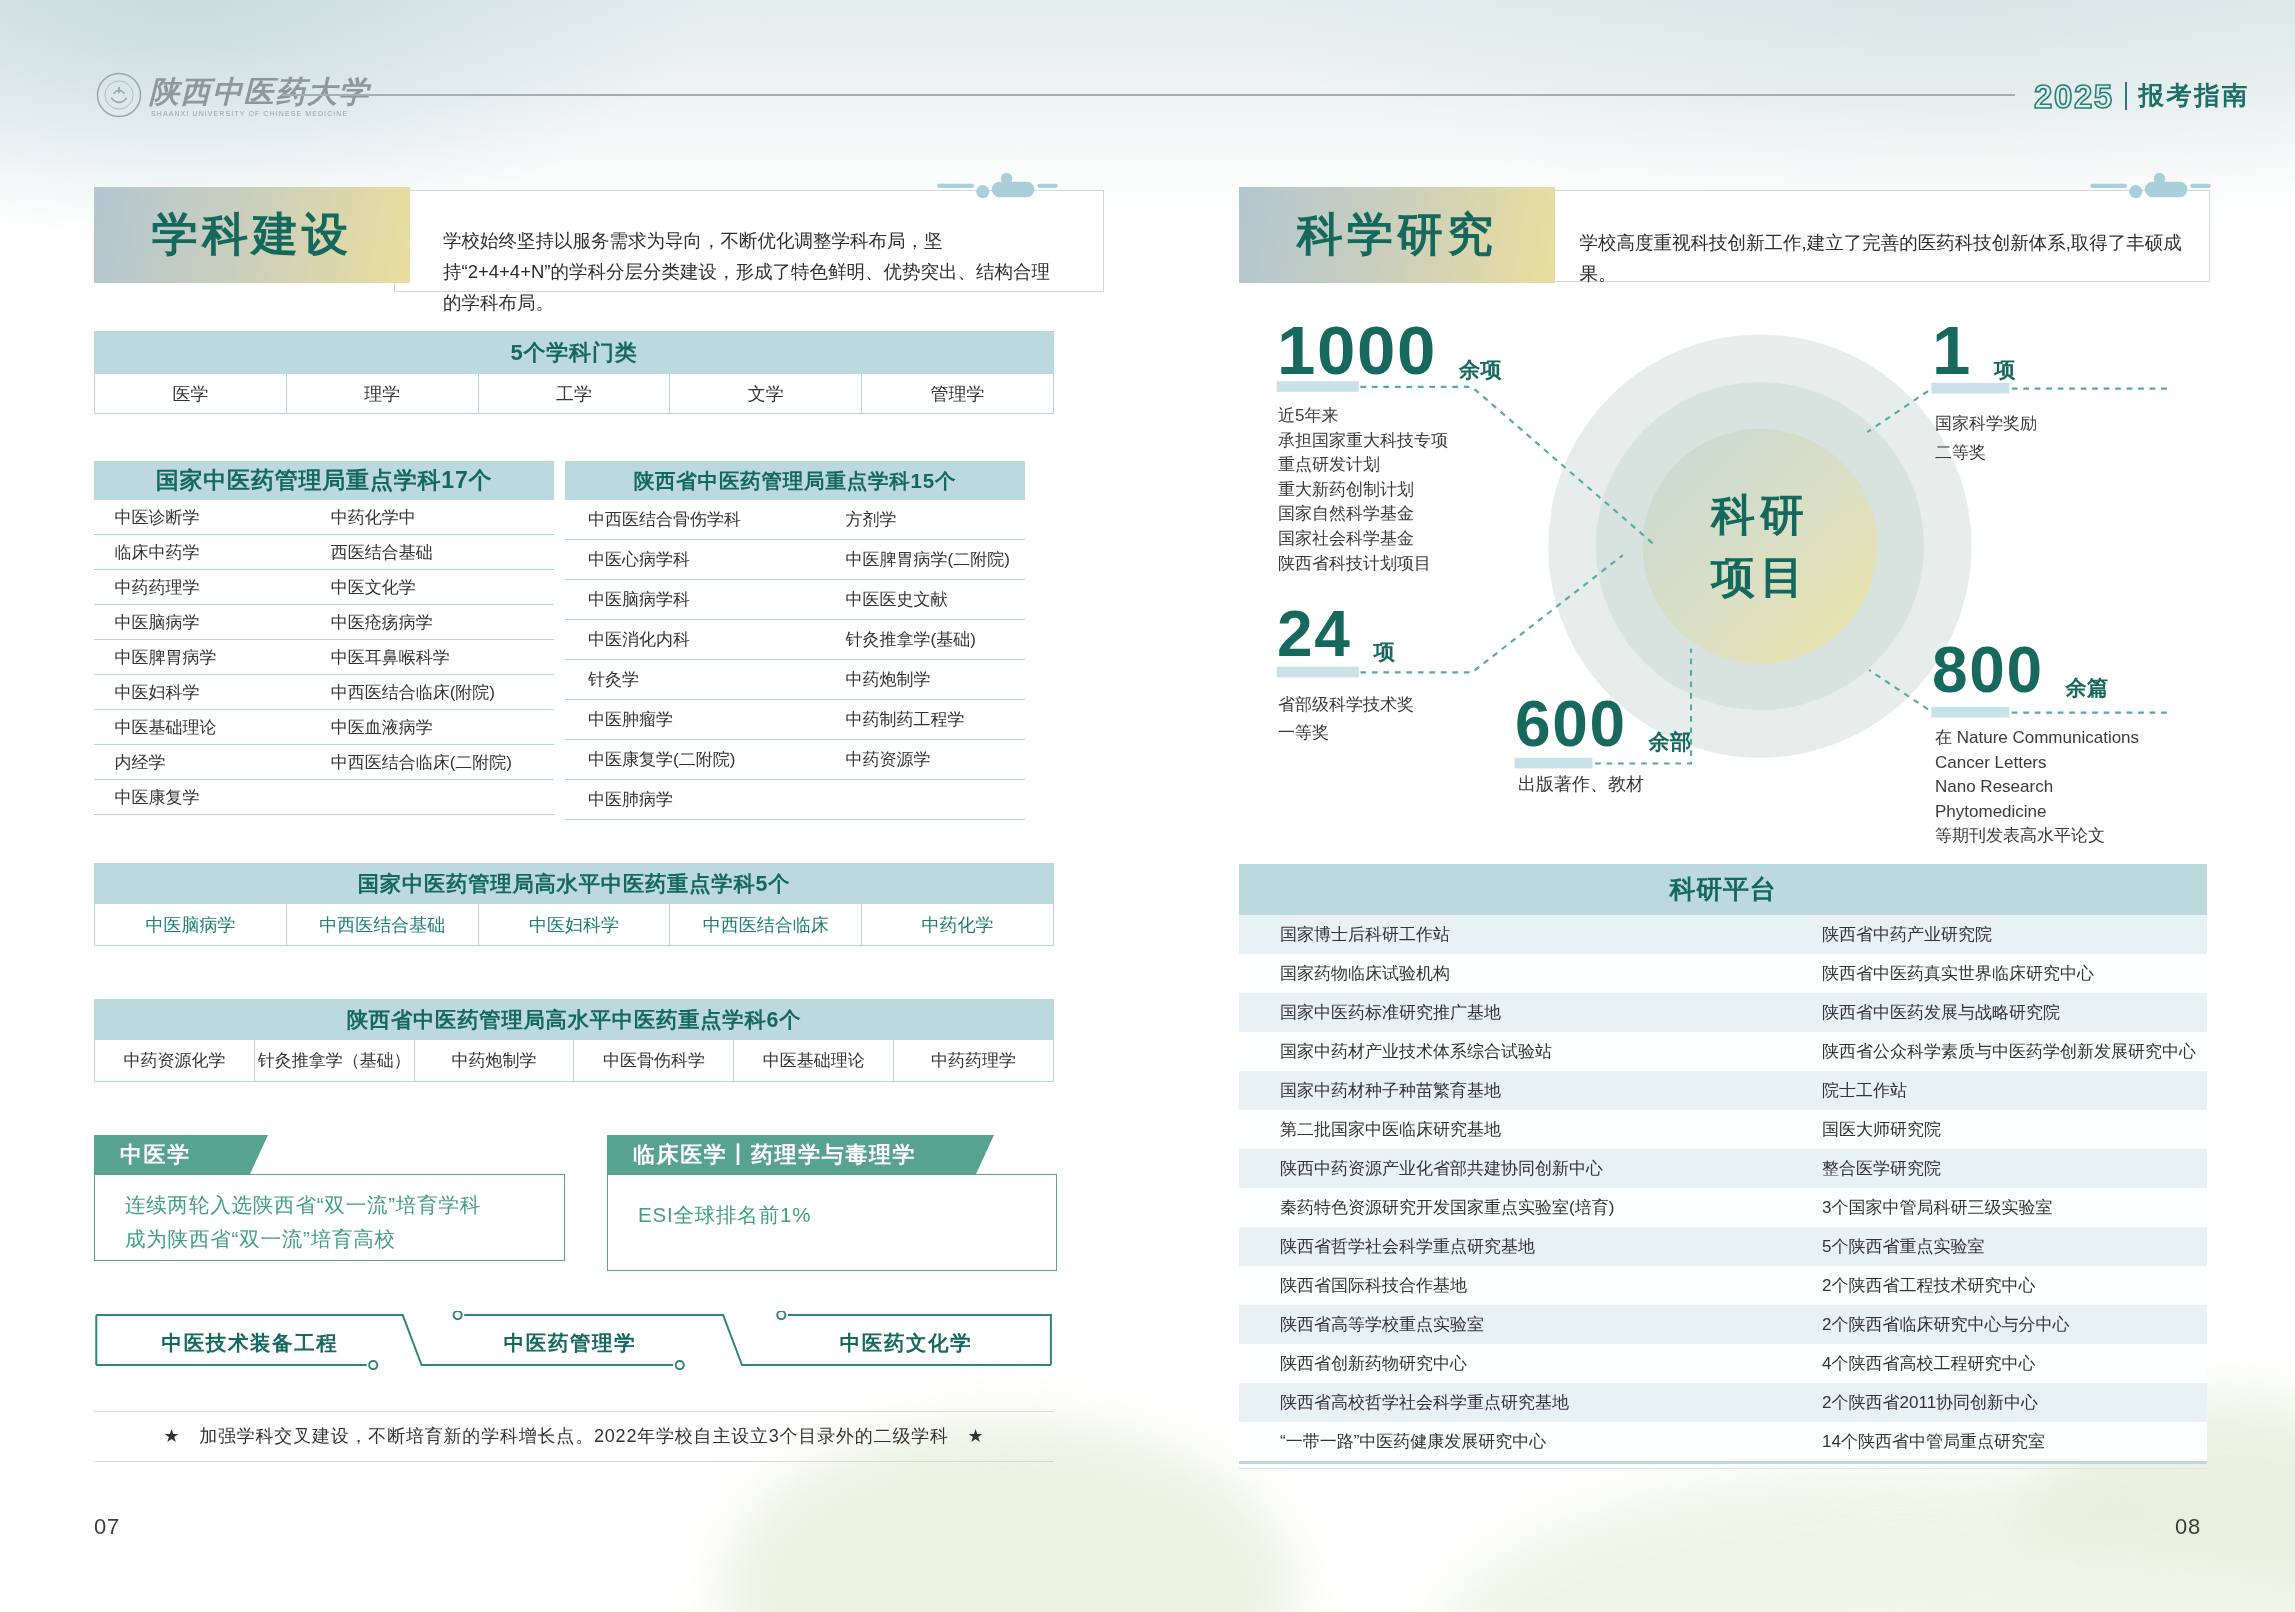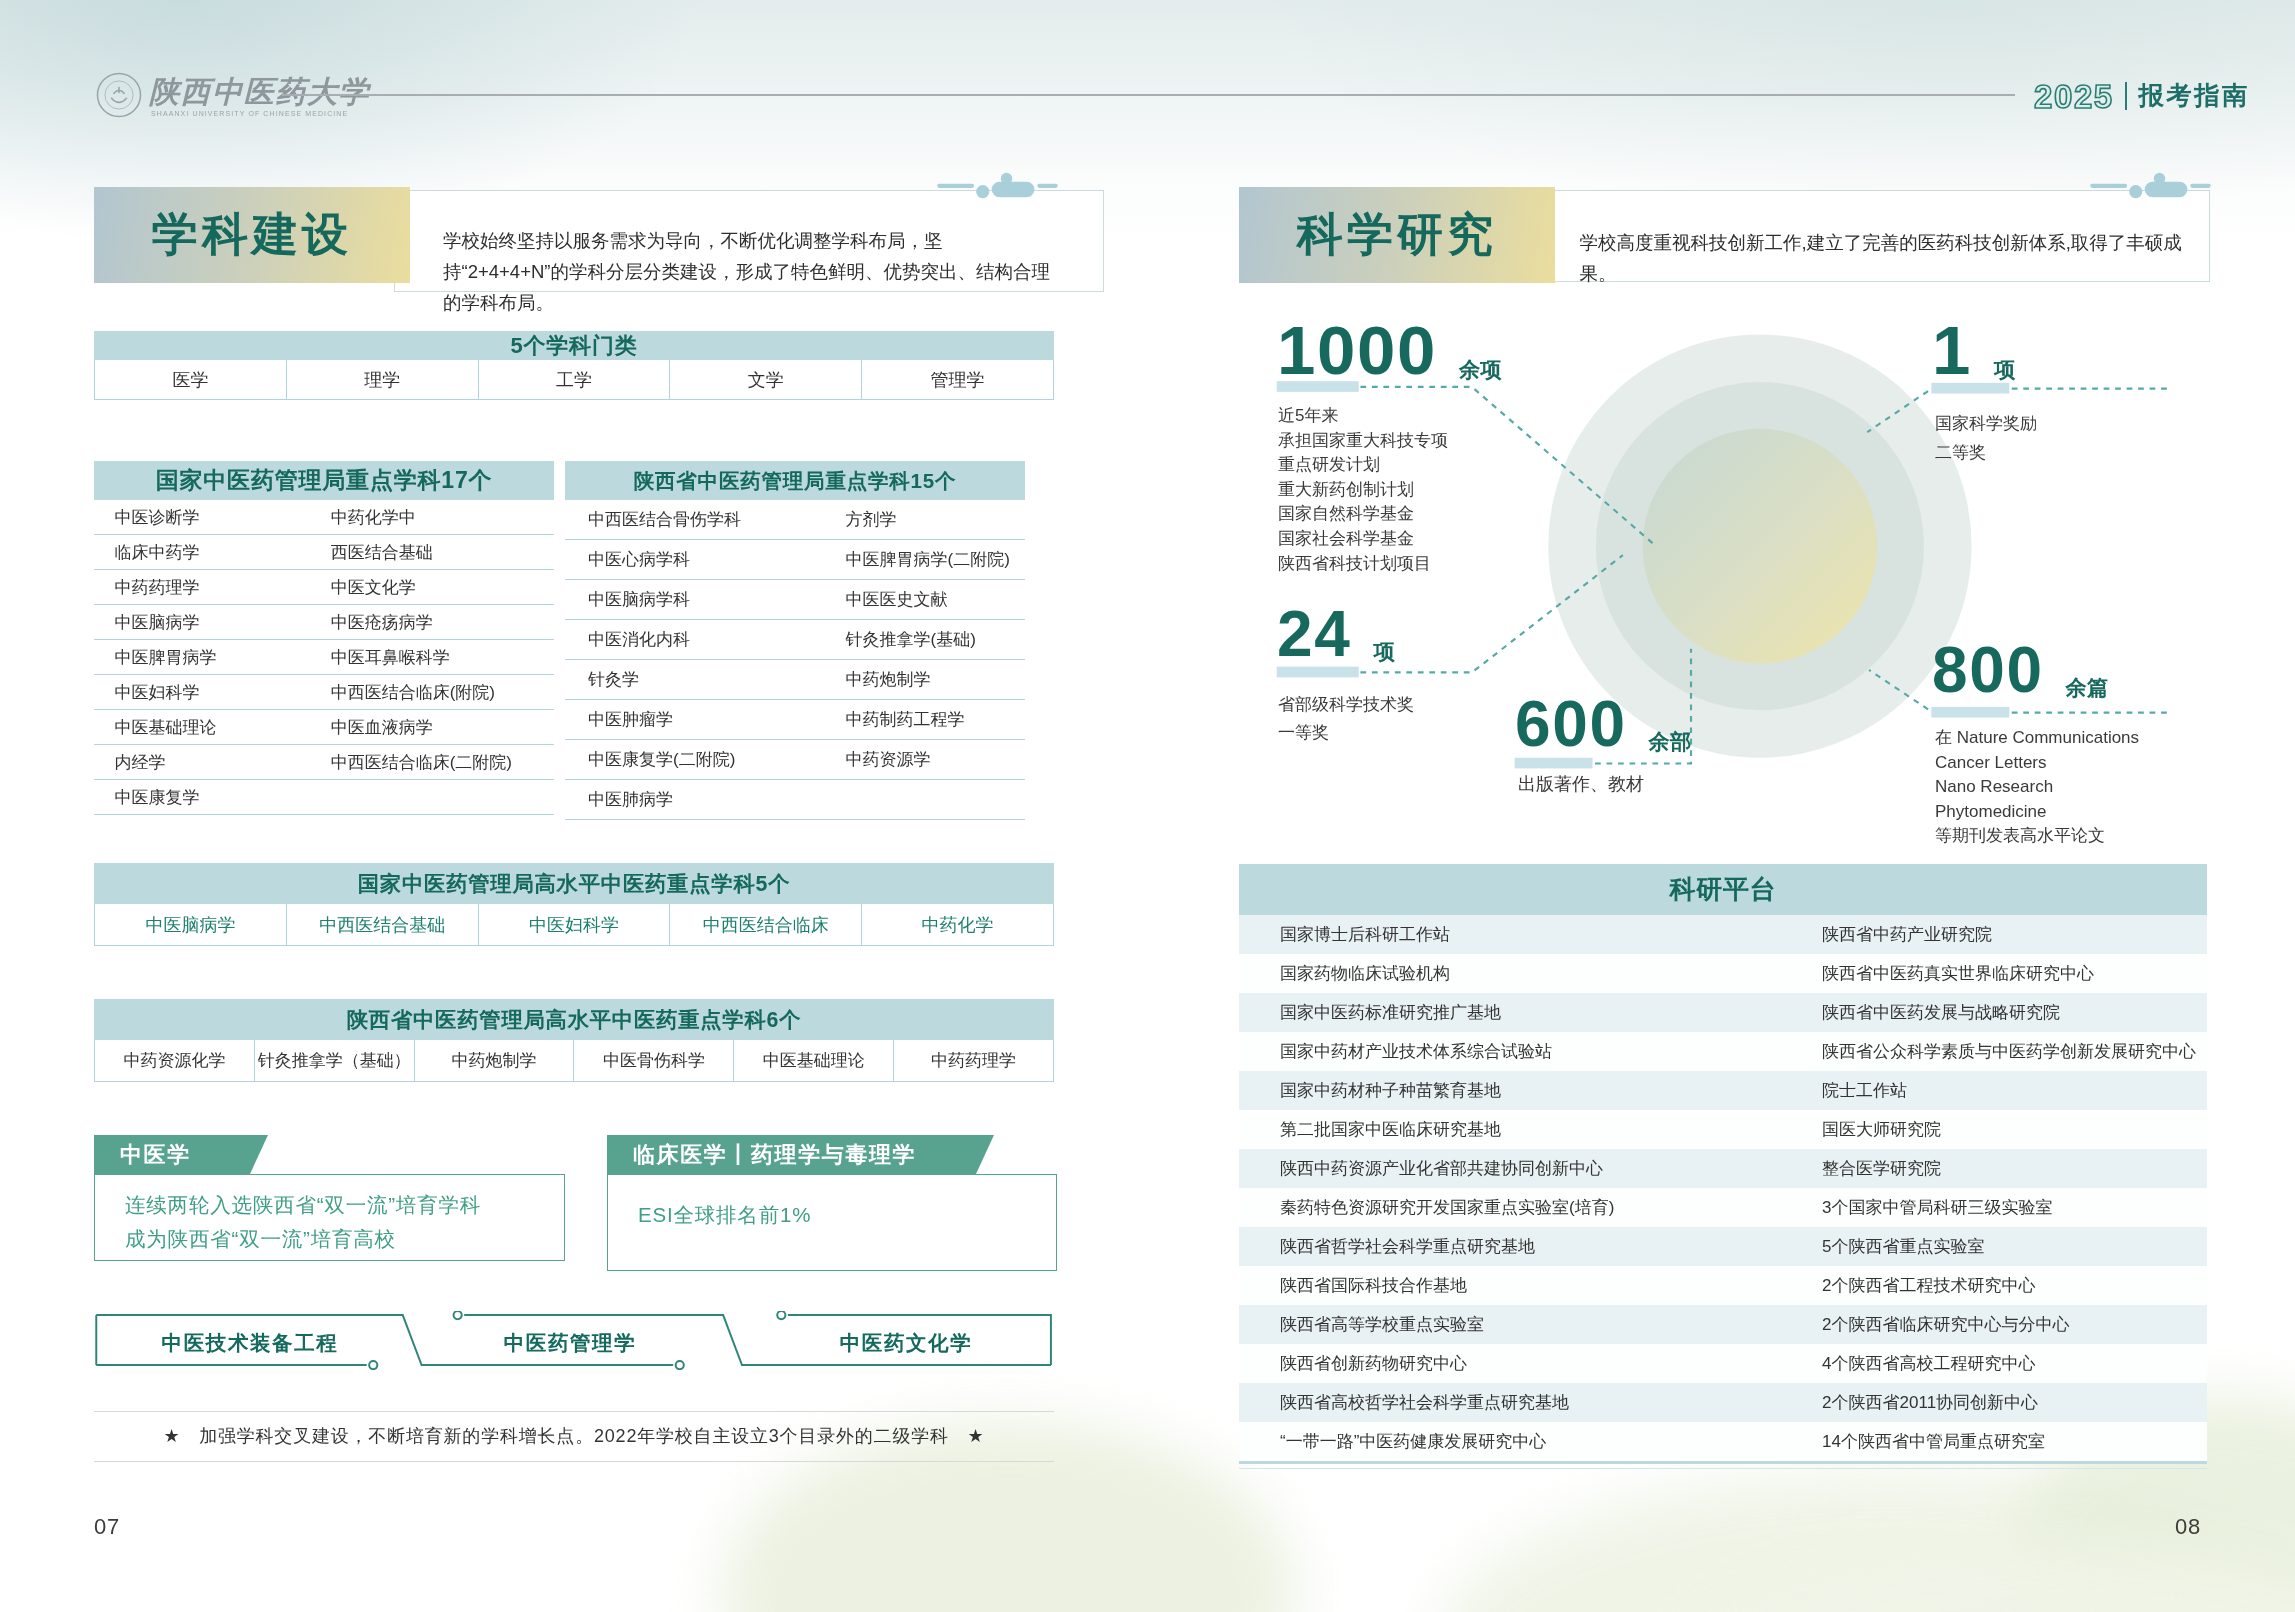--- a/index.html
+++ b/index.html
@@ -115,21 +115,21 @@
     <svg class="cloud" viewBox="0 0 150 40">
       <path d="M4 18 H44" stroke="#a9cfdb" stroke-width="5" stroke-linecap="round"></path>
       <circle cx="57" cy="25" r="8" fill="#a9cfdb"></circle>
       <rect x="68" y="13" width="52" height="19" rx="9.5" fill="#a9cfdb"></rect>
       <circle cx="86" cy="9" r="7" fill="#a9cfdb"></circle>
       <path d="M126 18 H146" stroke="#a9cfdb" stroke-width="5" stroke-linecap="round"></path>
     </svg>
   </div>
 
   <div class="abs" style="left:94px;top:331px;width:960px">
-    <div class="thead" style="height:29px;font-size:22px">5个学科门类</div>
+    <div class="thead" style="height:43px;font-size:22px">5个学科门类</div>
     <div class="cells" style="height:39px">
       <span>医学</span>
       <span>理学</span>
       <span>工学</span>
       <span>文学</span>
       <span>管理学</span>
     </div>
   </div>
 
   <div class="abs tblA" style="left:94px;top:461px;width:460px">
@@ -306,20 +306,24 @@
       </g>
       <g fill="#c9e2e9">
         <rect x="46" y="84" width="100" height="13"></rect>
         <rect x="46" y="432" width="100" height="13"></rect>
         <rect x="336" y="543" width="95" height="13"></rect>
         <rect x="844" y="86" width="95" height="13"></rect>
         <rect x="844" y="481" width="95" height="13"></rect>
       </g>
     </svg>
 
+    <div class="center-label">
+      <div>科研</div>
+      <div>项目</div>
+    </div>
 
     <div class="bignum" style="left:38px;top:6.6px">
       <span class="v">1000</span>
       <span class="u">余项</span>
     </div>
     <div class="slabel" style="left:39px;top:92px">
       <div>近5年来</div>
       <div>承担国家重大科技专项</div>
       <div>重点研发计划</div>
       <div>重大新药创制计划</div>

